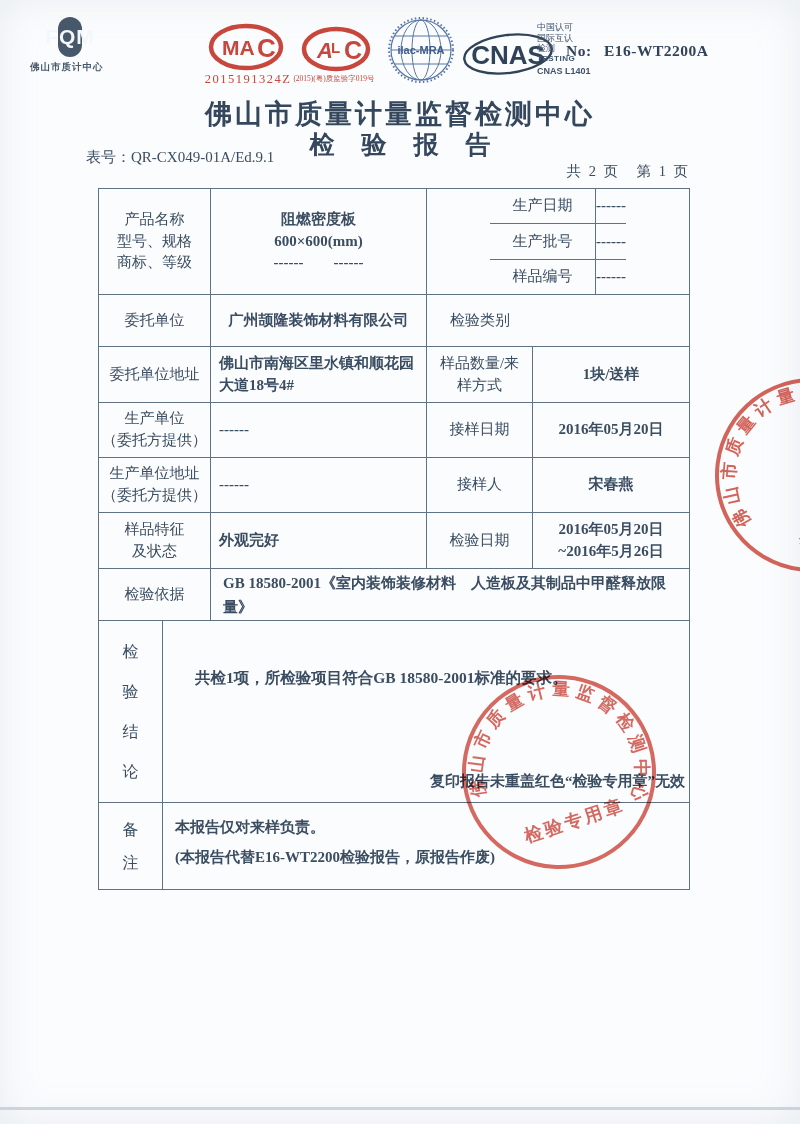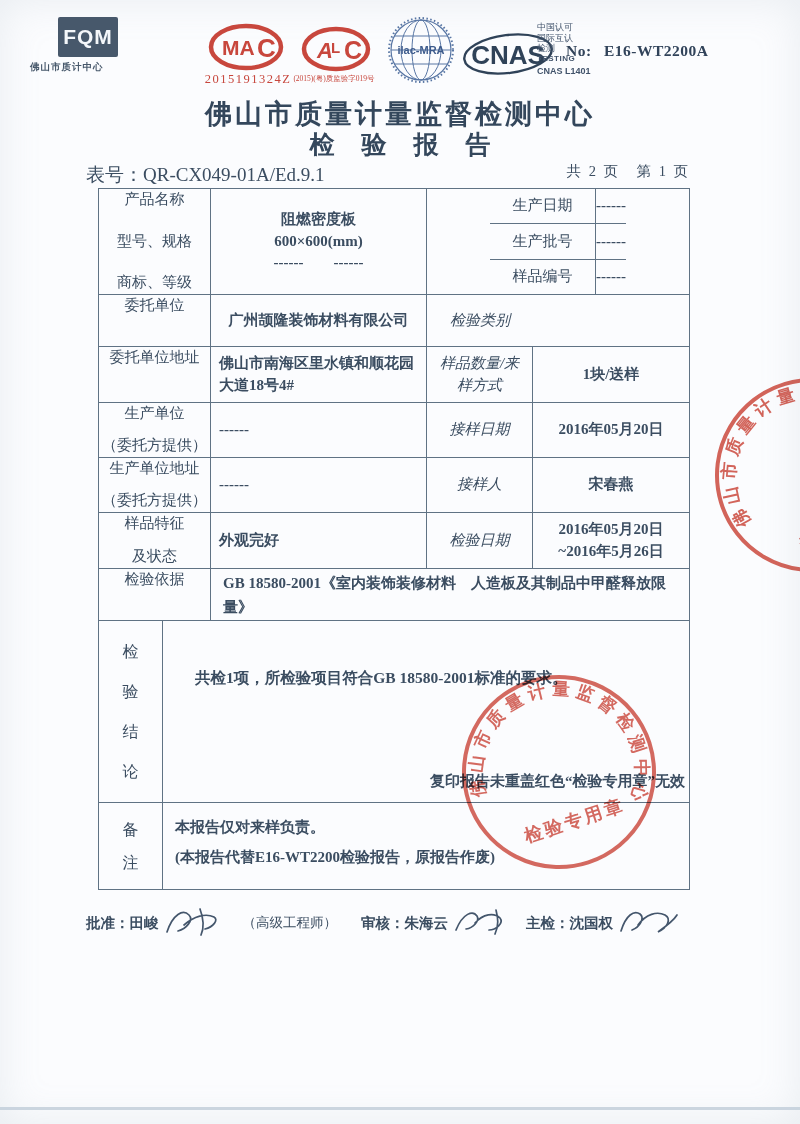--- a/index.html
+++ b/index.html
@@ -16,43 +16,43 @@
     background:#eef1f3;
   }
   .page{
     position:relative;width:800px;height:1124px;overflow:hidden;
     background:var(--paper);
     box-shadow:inset 0 0 40px rgba(150,165,180,.18);
     color:var(--ink);
   }
   .abs{position:absolute;}
   
-  .fqm-box{left:58px;top:17px;width:60px;height:40px;background:#47586b;border-radius:2px;
+  .fqm-box{left:58px;top:17px;width:24px;height:40px;background:#47586b;border-radius:12px;
     display:flex;align-items:center;justify-content:center;}
   .fqm-box span{color:#f4f7fa;font-family:"Liberation Sans",sans-serif;font-weight:bold;font-size:21px;letter-spacing:1px;}
   .fqm-caption{left:30px;top:61px;width:104px;text-align:left;font-size:9.5px;font-weight:bold;color:#47586b;letter-spacing:1px;}
   .cma-caption{left:202px;top:72px;width:92px;text-align:center;font-size:12.5px;color:var(--red);letter-spacing:1.5px;}
   .cal-caption{left:288px;top:74px;width:92px;text-align:center;font-size:7.5px;color:var(--red);}
   .accr-block{left:537px;top:22px;font-family:"Liberation Sans",sans-serif;color:#41536b;font-size:9px;line-height:10.5px;}
   .accr-block .testing{font-size:8px;letter-spacing:.5px;font-weight:bold;}
   .accr-block .cnas-code{font-size:9px;font-weight:bold;margin-top:2px;}
   .report-no{left:566px;top:42px;font-size:15.5px;font-weight:bold;color:#31435a;letter-spacing:.5px;}
   
   .org-title{left:0;top:96px;width:800px;text-align:center;font-size:27px;font-weight:bold;color:#34475c;letter-spacing:3px;}
   .doc-title{left:0;top:128px;width:800px;text-align:center;font-size:25px;font-weight:bold;color:#34475c;letter-spacing:27px;text-indent:27px;}
-  .meta-left{left:86px;top:162px;font-size:19px;}
+  .meta-left{left:86px;top:148px;font-size:15px;}
   .meta-right{left:470px;top:162px;width:220px;text-align:right;font-size:14.5px;letter-spacing:2px;}
   
   .tbl{left:98px;top:188px;width:592px;border:1.5px solid var(--line);background:transparent;}
   .trow{display:flex;border-bottom:1px solid var(--line);}
   .trow:last-child{border-bottom:none;}
   .cell{border-right:1px solid var(--line);display:flex;align-items:center;justify-content:center;
         font-size:15px;color:var(--ink);text-align:center;flex-direction:column;line-height:1.45;}
   .cell:last-child{border-right:none;}
-  .c1{width:112px;justify-content:space-between;} .c2{width:216px;} .c3{width:106px;font-style:italic;} .c4{flex:1;}
+  .c1{width:112px;} .c2{width:216px;} .c3{width:106px;} .c4{flex:1;}
   .val{font-weight:bold;}
   .left-pad{align-items:flex-start;text-align:left;padding:4px 8px;}
   .rA{height:106px;}
   .rA .sub-col{flex:1;display:flex;flex-direction:column;padding:0;border-right:none;}
   .sub-row{display:flex;flex:1;border-bottom:1px solid var(--line);}
   .sub-row:last-child{border-bottom:none;}
   .sub-row .cell{flex-direction:row;}
   .sub-lab{width:106px;}
   .sub-val{flex:1;}
   .rB{height:52px;} .rC{height:56px;} .rD{height:55px;} .rE{height:55px;} .rF{height:56px;} .rG{height:52px;}
@@ -233,38 +233,20 @@
         <div>备</div>
         <div>注</div>
       </div>
       <div class="cell cContent">
         <div class="remark-line1">本报告仅对来样负责。</div>
         <div class="remark-line2">(本报告代替E16-WT2200检验报告，原报告作废)</div>
       </div>
     </div>
   </div>
 
-  <div class="abs sig-row">
-    <span class="lab">批准：</span>
-    <span class="lab">田峻</span>
-    <svg class="sig-svg" width="62" height="34" viewBox="0 0 62 34">
-      <path d="M4,26 C10,8 20,3 26,9 C31,14 23,23 15,25 M21,19 C31,10 43,7 51,11 C56,14 50,21 42,23 M37,3 C40,11 42,20 38,29" fill="none" stroke="#44566c" stroke-width="1.7" stroke-linecap="round"></path>
-    </svg>
-    <span class="qual">（高级工程师）</span>
-    <span class="lab" style="margin-left:14px;">审核：</span>
-    <span class="lab">朱海云</span>
-    <svg class="sig-svg" width="58" height="34" viewBox="0 0 58 34">
-      <path d="M4,24 C11,7 21,4 25,10 C28,15 21,22 14,23 M23,17 C31,8 42,6 48,12 C52,17 44,24 37,24 M44,4 C46,12 47,19 43,28" fill="none" stroke="#44566c" stroke-width="1.7" stroke-linecap="round"></path>
-    </svg>
-    <span class="lab" style="margin-left:12px;">主检：</span>
-    <span class="lab">沈国权</span>
-    <svg class="sig-svg" width="64" height="34" viewBox="0 0 64 34">
-      <path d="M4,25 C9,9 17,4 23,8 C28,12 23,21 15,24 M21,19 C29,8 40,5 48,9 C55,13 50,22 41,26 C48,21 57,14 60,9" fill="none" stroke="#44566c" stroke-width="1.7" stroke-linecap="round"></path>
-    </svg>
-  </div>
 
   <svg class="abs stamp stamp-center" width="218" height="218" viewBox="0 0 218 218">
     <g transform="rotate(-18 109 109)" opacity="0.82">
       <circle cx="109" cy="109" r="95" fill="none" stroke="#cf4a3e" stroke-width="4"></circle>
       <defs>
         <path id="arcA" d="M32,109 a77,77 0 1,1 154,0 a77,77 0 1,1 -154,0" fill="none"></path>
       </defs>
       <text font-size="17.5" font-weight="bold" fill="#cf4a3e" letter-spacing="5.5">
         <textPath href="#arcA" startOffset="0">佛山市质量计量监督检测中心</textPath>
       </text>

